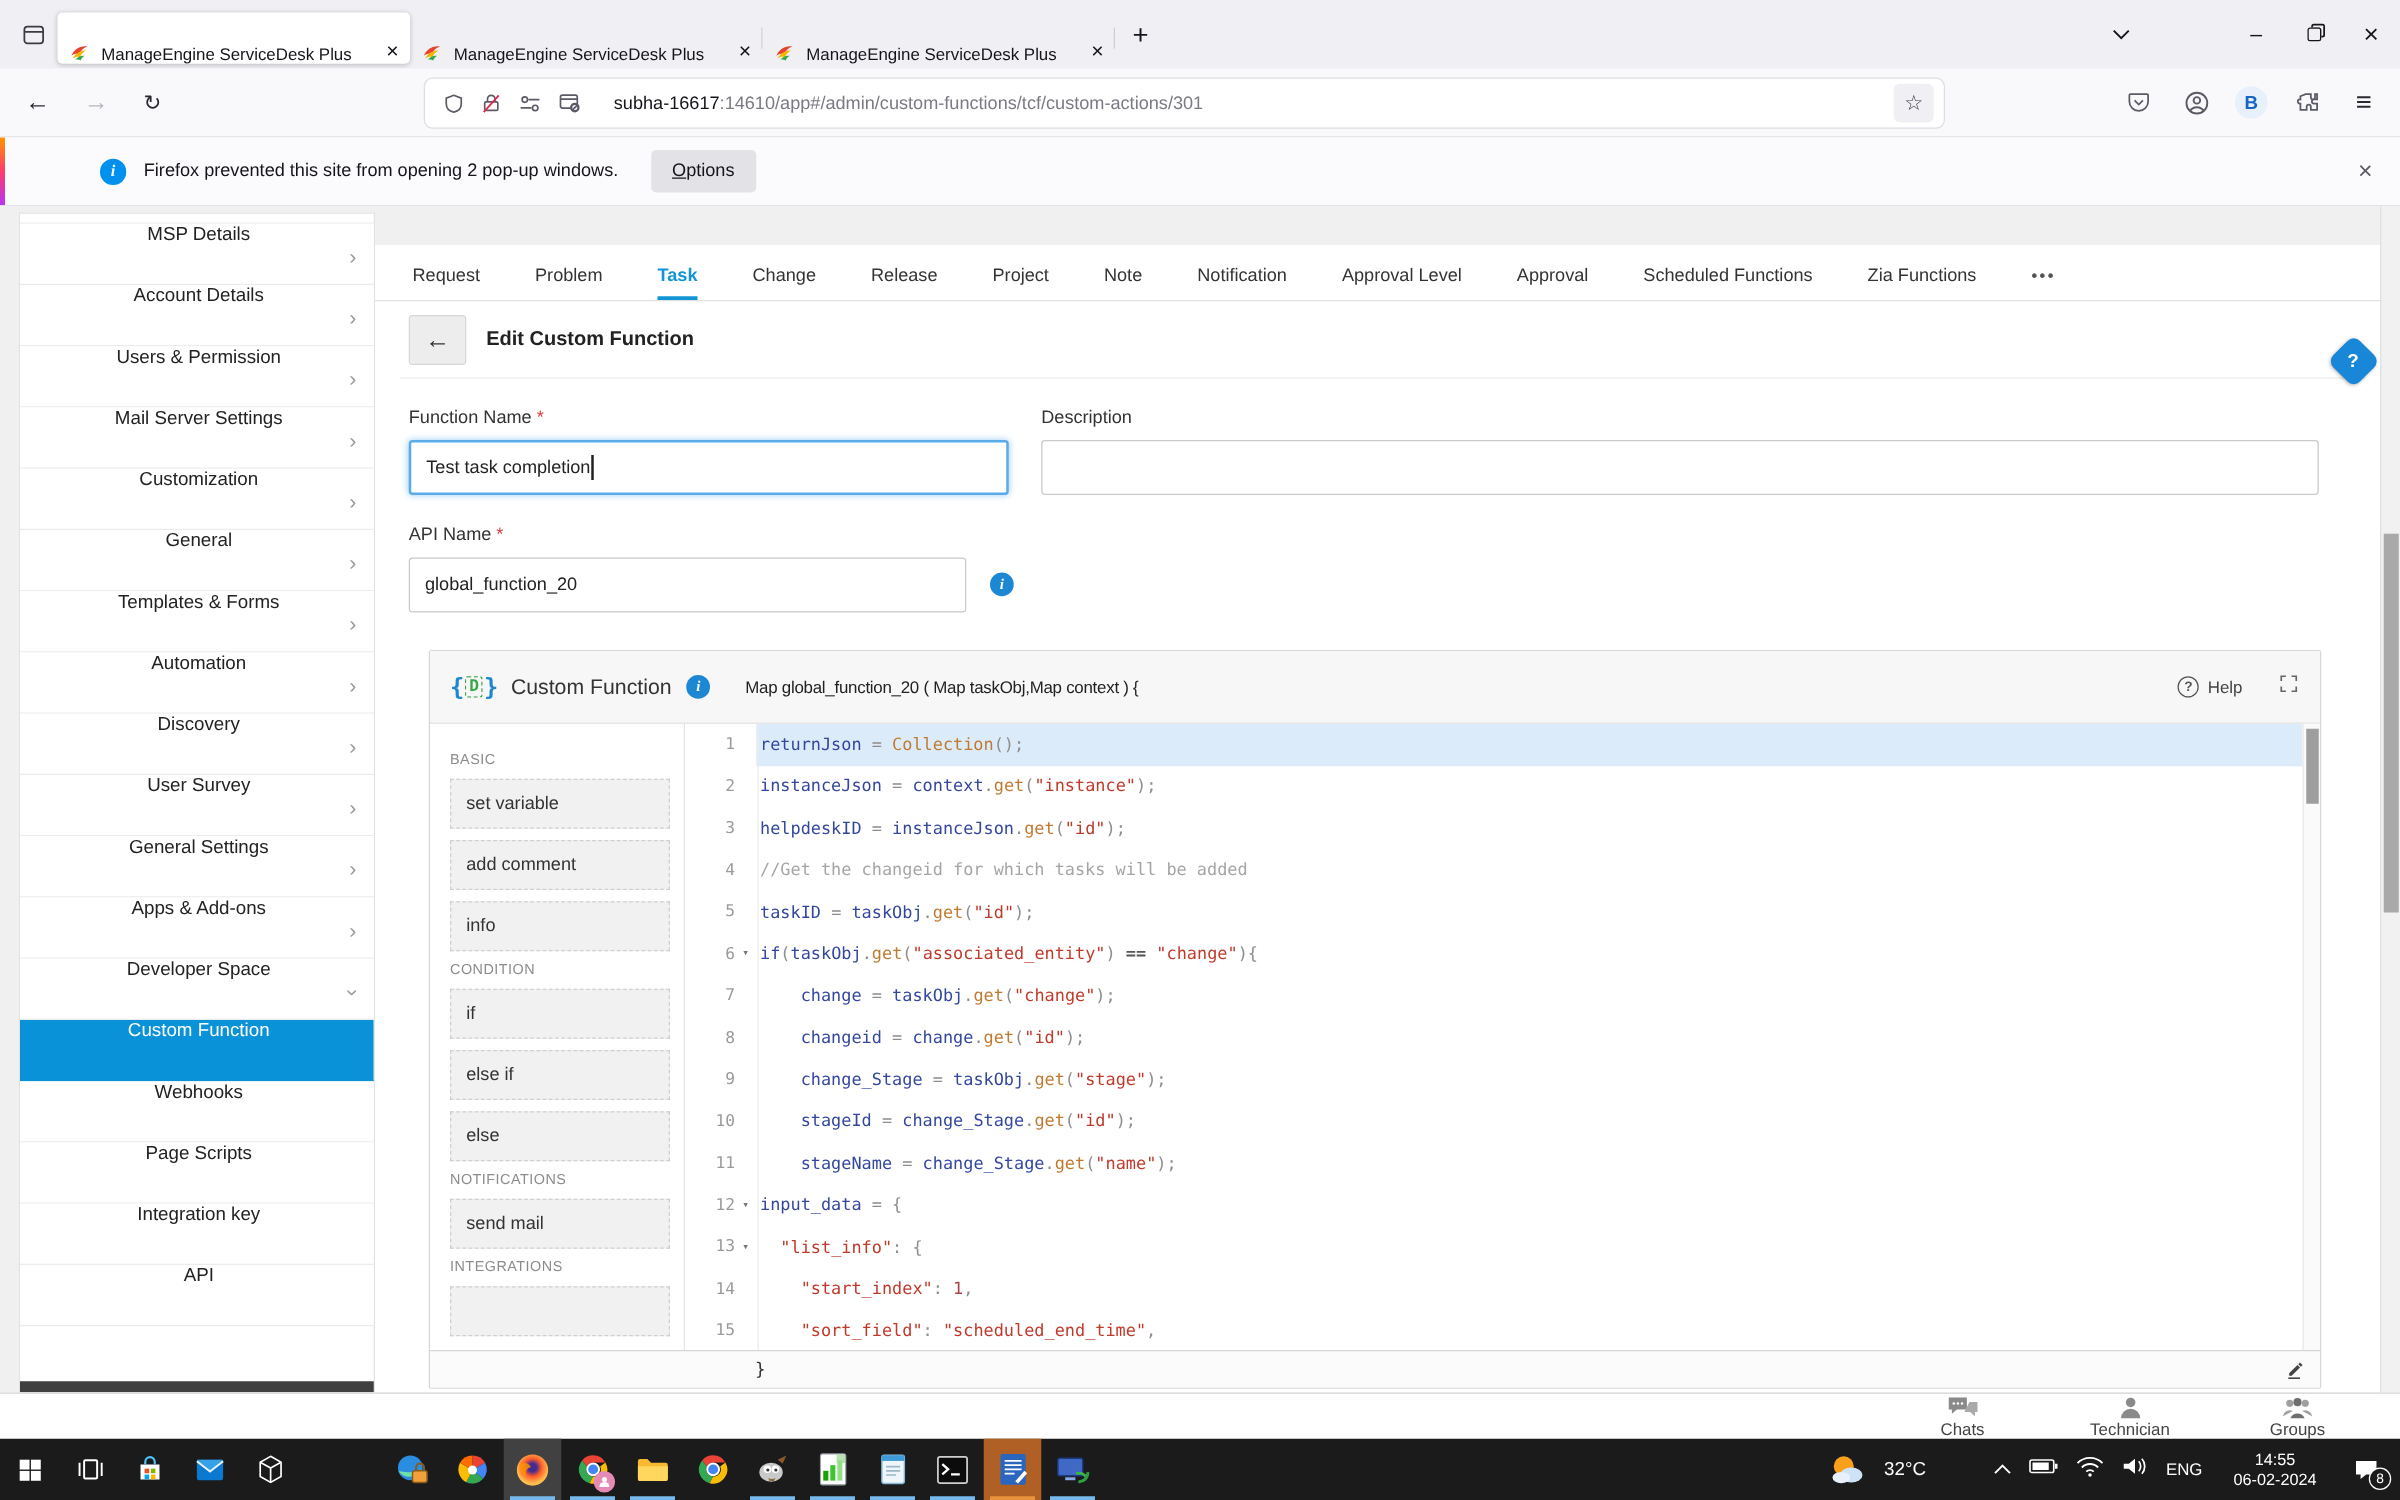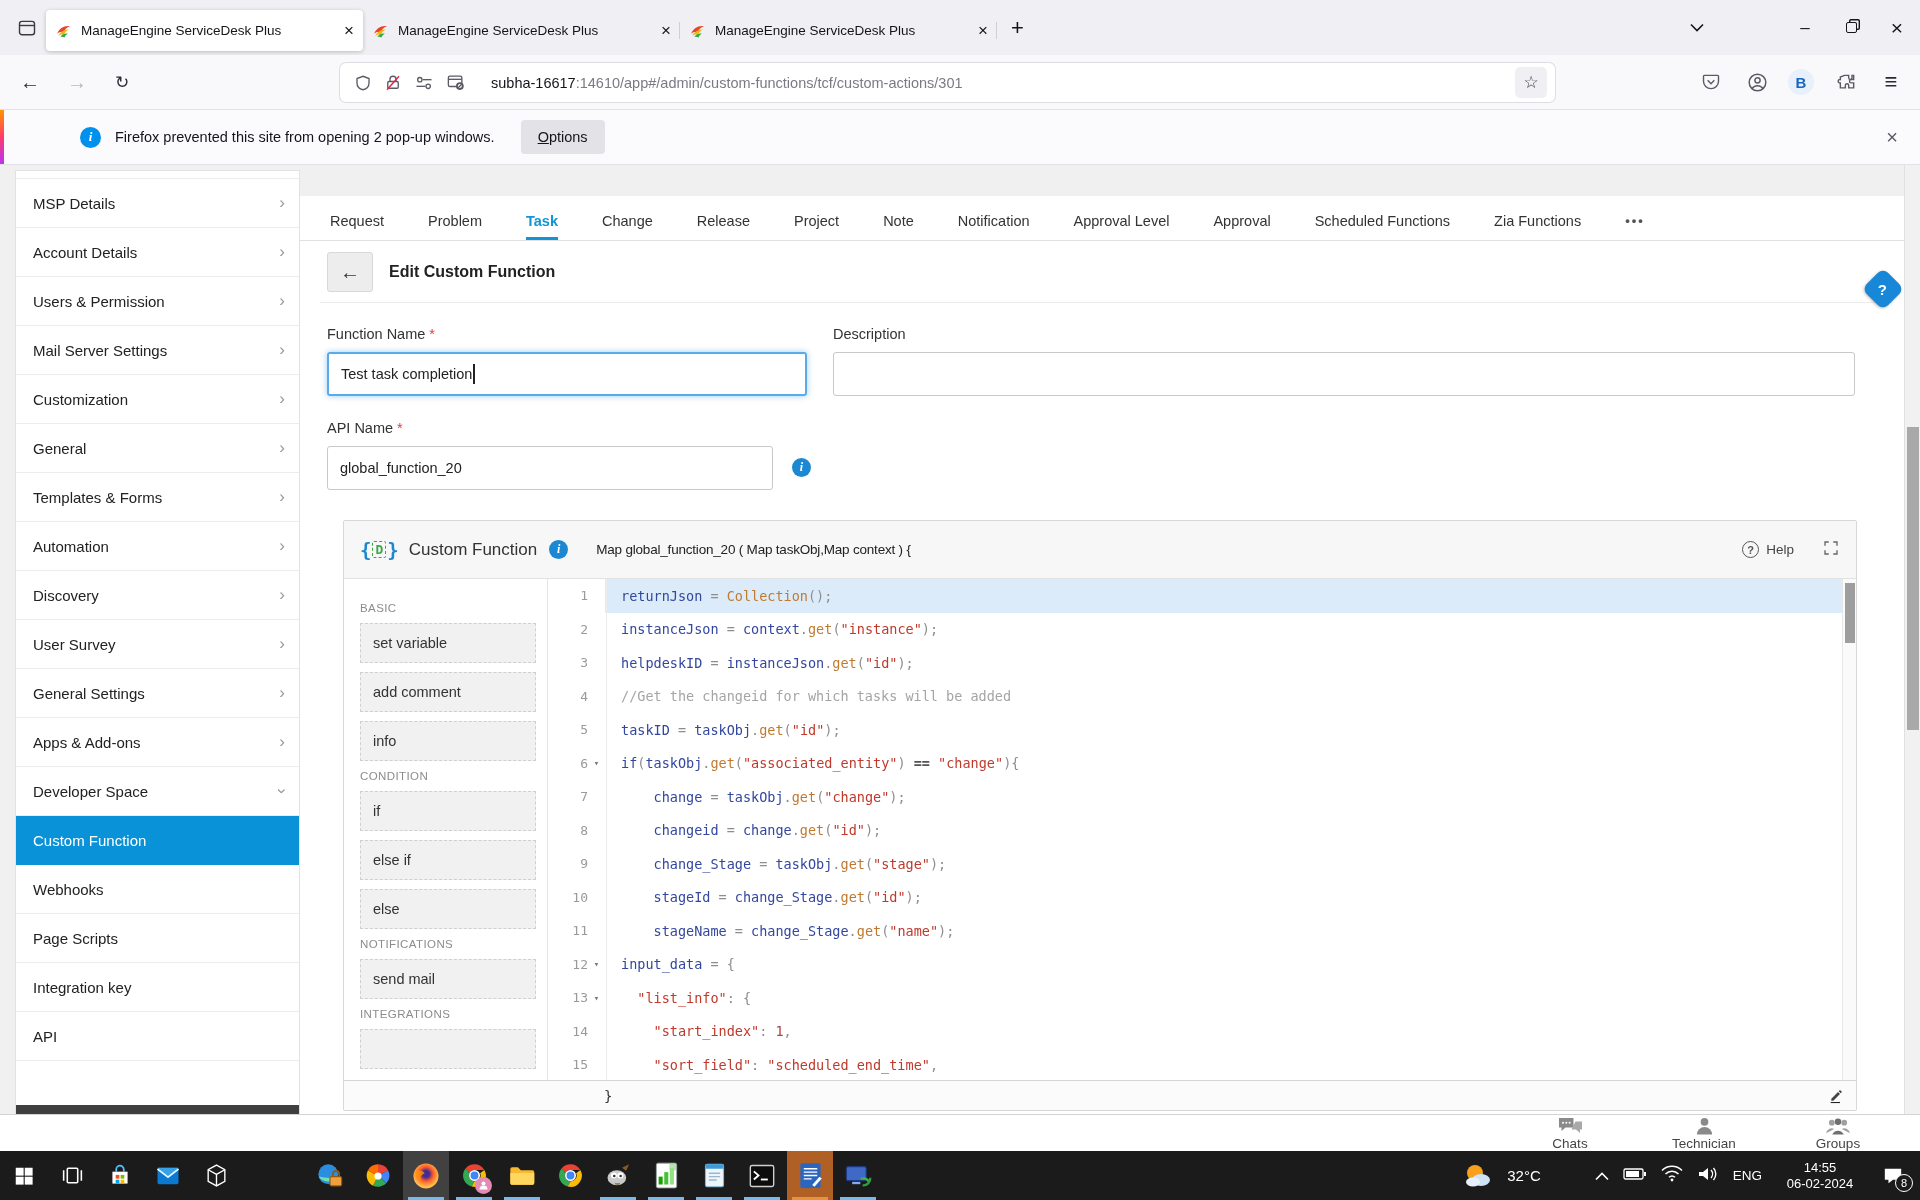--- a/index.html
+++ b/index.html
@@ -3,21 +3,21 @@
 <meta charset="utf-8">
 <style>
 *{margin:0;padding:0;box-sizing:border-box;}
 html,body{width:1920px;height:1200px;overflow:hidden;font-family:"Liberation Sans",sans-serif;background:#fff;}
 #screen{position:relative;width:1920px;height:1200px;}
 
 
 #tabbar{position:absolute;left:0;top:0;width:100%;height:55px;background:#f0f0f4;display:flex;align-items:center;}
 .ffview{width:38px;height:36px;margin-left:8px;display:flex;align-items:center;justify-content:center;border-radius:6px;}
 #tabs-strip{display:flex;align-items:center;height:100%;}
-.btab{width:317px;height:41px;margin-top:6px;display:flex;align-items:center;padding:0 9px;border-radius:4px;font-size:13.5px;color:#15141a;position:relative;}
+.btab{width:282px;height:41px;margin-top:6px;display:flex;align-items:flex-end;padding:0 9px;border-radius:4px;font-size:13.5px;color:#15141a;position:relative;}
 .btab.active{background:#fff;box-shadow:0 1px 4px rgba(0,0,0,.22);}
 .btab:not(.active)::after{content:"";position:absolute;right:0;top:12px;bottom:12px;width:1px;background:#cfcfd8;}
 .btab .favicon{width:18px;height:18px;margin-right:8px;flex:none;}
 .btab .btitle{flex:1;white-space:nowrap;overflow:hidden;}
 .btab .bclose{font-size:17px;color:#15141a;margin-left:6px;flex:none;}
 .newtab{font-size:22px;color:#15141a;padding:0 14px;}
 .tabbar-right{margin-left:auto;display:flex;align-items:center;height:100%;}
 .tlist{margin-right:62px;}
 .winbtn{width:46px;height:100%;display:flex;align-items:center;justify-content:center;color:#15141a;font-size:17px;}
 .restore-box{width:11px;height:11px;border:1.4px solid #15141a;border-radius:2px;box-shadow:3px -3px 0 -1.4px #f0f0f4,3px -3px 0 0 #15141a;}
@@ -43,21 +43,21 @@
 .ntext{margin-left:14px;font-size:14.5px;color:#15141a;}
 .opt-btn{margin-left:26px;background:#e2e2e7;border:none;border-radius:4px;padding:9px 17px;font-size:14.5px;color:#15141a;font-family:inherit;}
 .opt-btn::first-letter{text-decoration:underline;}
 .nclose{margin-left:auto;margin-right:22px;font-size:20px;color:#5b5b66;}
 
 
 #app{position:absolute;left:0;top:165px;width:100%;height:949px;background:#f0f0f1;overflow:hidden;}
 #sidebar{position:absolute;left:15px;top:5px;bottom:0;width:285px;background:#fff;border:1px solid #e2e2e2;border-bottom:none;display:flex;flex-direction:column;}
 #sidebar-list{flex:1;overflow:hidden;}
 #sidebar-list::before{content:"";display:block;height:7px;border-bottom:1px solid #ececec;}
-.side-item{height:49px;display:flex;align-items:center;padding:0 14px 0 17px;font-size:15px;color:#222;border-bottom:1px solid #ececec;position:relative;background:#fff;}
+.side-item{height:49px;display:flex;align-items:center;padding:0 14px 0 17px;font-size:15px;color:#222;border-bottom:1px solid #ececec;position:relative;background:#fff;flex-direction:column;}
 .side-item .chev{margin-left:auto;color:#999;font-size:17px;}
 .side-item .chev.down{transform:rotate(90deg);}
 .side-item.active{background:#0a92d8;color:#fff;border-color:#0a92d8;}
 .side-strip{height:9px;background:#3f3f3f;flex:none;}
 
 #content{position:absolute;left:300px;top:31px;right:16px;bottom:0;background:#fff;}
 #module-tabs{position:absolute;left:0;top:0;right:0;height:45px;border-bottom:1px solid #e1e1e1;display:flex;align-items:stretch;padding-left:30px;gap:44px;background:#fff;}
 .mtab{display:flex;align-items:center;font-size:14.5px;color:#333;border-bottom:3px solid transparent;padding-top:8px;white-space:nowrap;}
 .mtab.active{color:#1195d6;border-bottom-color:#1195d6;font-weight:bold;}
 .mtab.overflow{color:#555;letter-spacing:2px;font-weight:bold;font-size:13px;}
@@ -87,21 +87,21 @@
 .qcirc{width:17px;height:17px;border:1.5px solid #555;border-radius:50%;display:flex;align-items:center;justify-content:center;font-size:11px;color:#555;font-weight:bold;}
 .ed-body{flex:1;display:flex;min-height:0;}
 #palette{width:204px;border-right:1px solid #e4e4e4;padding:14px 12px 0 16px;overflow:hidden;flex:none;}
 .psec-label{font-size:11.5px;color:#8c8c8c;letter-spacing:.4px;margin:9px 0 9px;}
 .pbtn{width:176px;height:40px;background:#f1f1f1;border:1px dashed #cfcfcf;color:#333;font-size:14.5px;display:flex;align-items:center;padding-left:12px;margin-bottom:9px;}
 .codewrap{flex:1;position:relative;overflow:hidden;}
 .gutterline{position:absolute;left:58px;top:0;bottom:0;width:1px;background:#ececec;}
 .crow{display:flex;height:33.5px;align-items:center;font-family:"DejaVu Sans Mono",monospace;font-size:13.5px;}
 .crow .ln{width:40px;text-align:right;color:#9a9a9a;font-size:13px;flex:none;}
 .crow .fold{width:17px;text-align:center;color:#777;font-size:9px;flex:none;}
-.crow .ct{flex:1;white-space:pre;height:100%;display:flex;align-items:center;padding-left:16px;}
+.crow .ct{flex:1;white-space:pre;height:100%;display:flex;align-items:center;padding-left:3px;}
 .crow.hl .ct{background:#dcebf9;}
 .tv{color:#33479e;}.to{color:#8e8e8e;}.tm{color:#c07a30;}.ts{color:#c0392b;}
 .tc{color:#a5a5a5;}.tk{color:#33479e;}.tb{color:#555;font-weight:bold;}.tn{color:#a94442;}
 .escroll{width:14px;background:#fafafa;border-left:1px solid #e8e8e8;position:relative;flex:none;}
 .escroll .thumb{position:absolute;left:2px;top:4px;width:10px;height:60px;background:#9e9e9e;}
 .ed-foot{height:30px;background:#fbfbfb;border-top:1px solid #d6d6d6;display:flex;align-items:center;padding:0 12px;flex:none;}
 .foot-brace{margin-left:248px;font-family:"DejaVu Sans Mono",monospace;font-size:14px;color:#333;}
 .ed-foot .pencil{margin-left:auto;display:flex;}
 
 .help-tab{position:absolute;top:78px;right:6px;width:30px;height:30px;background:#1887d8;border-radius:7px;transform:rotate(45deg);display:flex;align-items:center;justify-content:center;box-shadow:0 1px 3px rgba(0,0,0,.3);}

